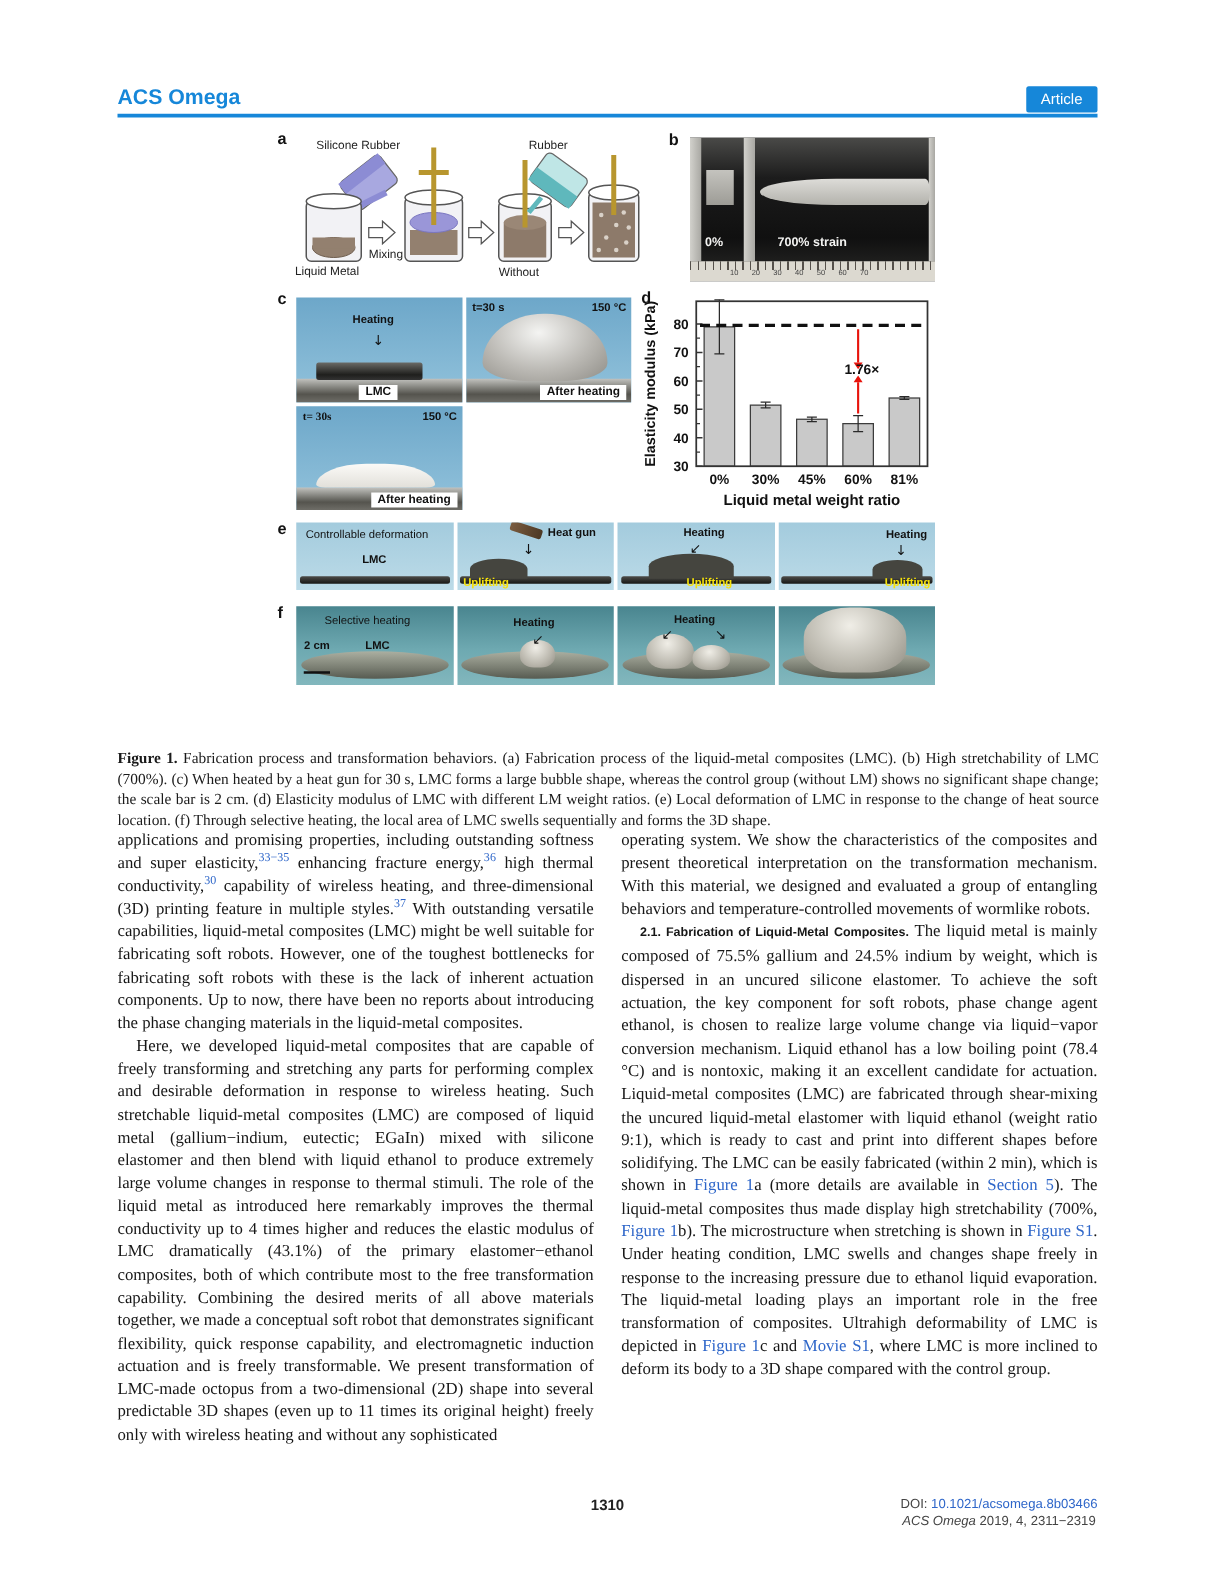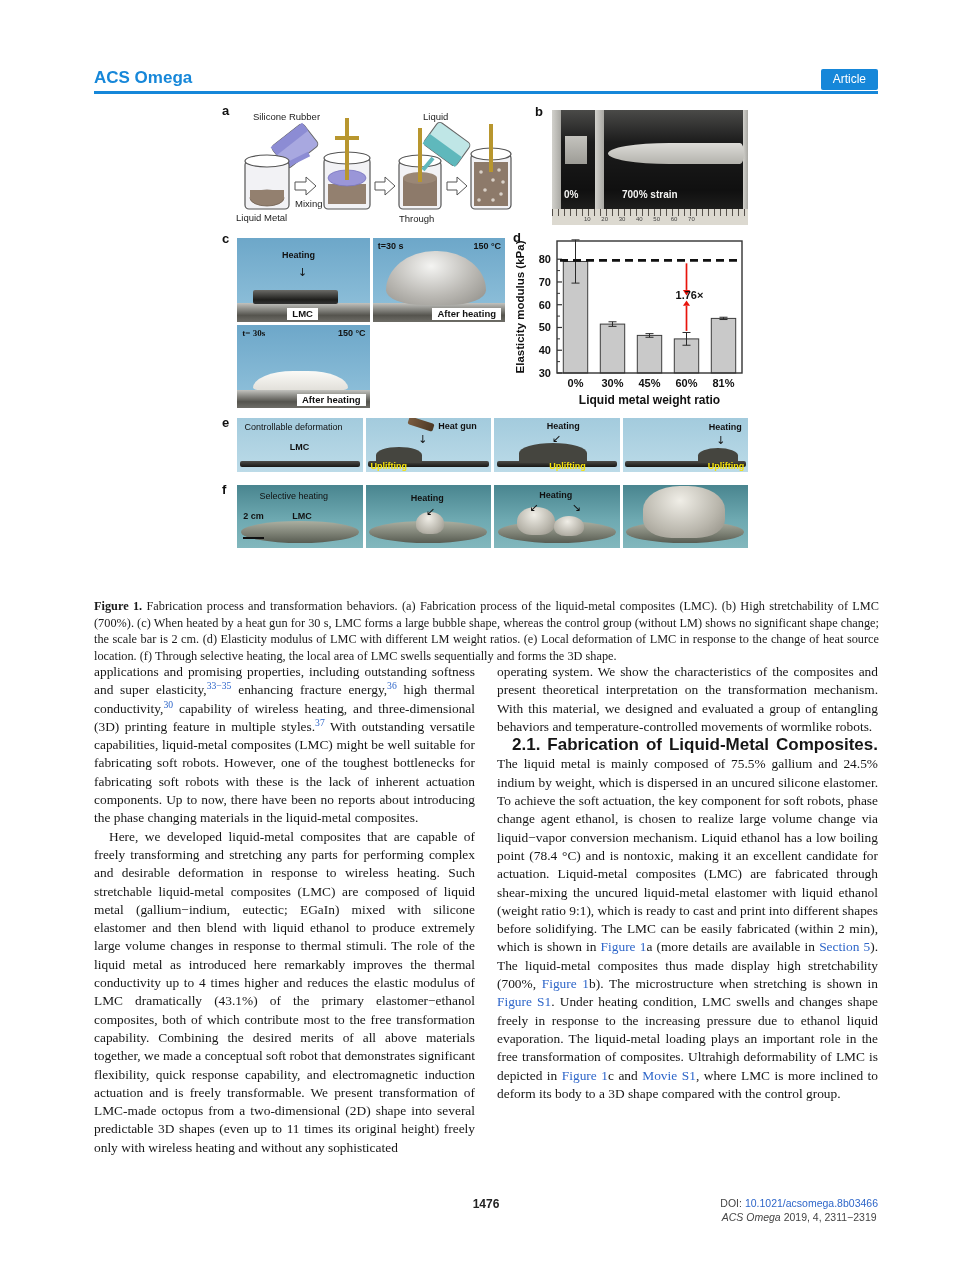--- a/index.html
+++ b/index.html
@@ -60,21 +60,21 @@
 
   
   .col{position:absolute;top:663px;width:381px;font:400 13.4px "Liberation Serif",serif;line-height:18.3px;text-align:justify;color:#161616;}
   .col-left{left:94px;}
   .col-right{left:497px;}
   .para{margin:0;}
   .para.indent{text-indent:15px;}
   .sec-heading{font:700 14px "Liberation Sans",sans-serif;color:#1687d9;margin:13px 0 7px;letter-spacing:.2px;}
   .ref-link{color:#2e66c9;}
   sup.ref-link{font-size:.72em;line-height:0;}
-  .bold-lead{font-family:"Liberation Sans",sans-serif;font-weight:700;font-size:17px;}
+  .bold-lead{font-family:"Liberation Sans",sans-serif;font-weight:700;font-size:10px;}
 
   
   .footer-page{position:absolute;left:0;right:0;top:1197px;text-align:center;font:700 12px "Liberation Sans",sans-serif;color:#222;}
   .footer-right{position:absolute;right:94px;top:1196px;text-align:center;font:400 10.5px "Liberation Sans",sans-serif;line-height:14px;color:#444;}
   .doi-link{color:#2e66c9;}
   .cite-journal{font-style:italic;}
 </style>
 </head>
 <body>
 
@@ -141,23 +141,23 @@
             <circle cx="270" cy="74" r="1.8" fill="#d9d1c8"></circle>
           <circle cx="262" cy="84" r="1.8" fill="#d9d1c8"></circle>
             <circle cx="276" cy="64" r="1.8" fill="#d9d1c8"></circle>
           <circle cx="278" cy="88" r="1.8" fill="#d9d1c8"></circle>
             <circle cx="256" cy="94" r="1.8" fill="#d9d1c8"></circle>
           <circle cx="270" cy="94" r="1.8" fill="#d9d1c8"></circle>
             <circle cx="280" cy="76" r="1.8" fill="#d9d1c8"></circle>
         </g>
       </svg>
       <span class="pa-note" style="left:30px;top:5px;">Silicone Rubber</span>
-      <span class="pa-note" style="left:200px;top:5px;">Liquid</span>
+      <span class="pa-note" style="left:200px;top:5px;">Rubber</span>
       <span class="pa-note" style="left:72px;top:92px;">Mixing</span>
-      <span class="pa-note" style="left:176px;top:107px;">Through</span>
+      <span class="pa-note" style="left:176px;top:107px;">Without</span>
       <span class="pa-note" style="left:13px;top:106px;">Liquid Metal</span>
     </div>
 
     <span class="fig-label" style="left:320px;top:1px;">b</span>
     <div class="pb-photo">
       <div class="pb-stand" style="left:0;width:9px;"></div>
       <div class="pb-stand" style="left:43px;width:9px;"></div>
       <div class="pb-stand" style="right:0;width:5px;"></div>
       <div class="pb-sample0"></div>
       <div class="pb-strip"></div>
@@ -313,18 +313,18 @@
 
   <div class="col col-left">
       <p class="para"><span>applications and promising properties, including outstanding softness and super elasticity,</span><sup class="ref-link">33−35</sup><span> enhancing fracture energy,</span><sup class="ref-link">36</sup><span> high thermal conductivity,</span><sup class="ref-link">30</sup><span> capability of wireless heating, and three-dimensional (3D) printing feature in multiple styles.</span><sup class="ref-link">37</sup><span> With outstanding versatile capabilities, liquid-metal composites (LMC) might be well suitable for fabricating soft robots. However, one of the toughest bottlenecks for fabricating soft robots with these is the lack of inherent actuation components. Up to now, there have been no reports about introducing the phase changing materials in the liquid-metal composites.</span></p>
       <p class="para indent"><span>Here, we developed liquid-metal composites that are capable of freely transforming and stretching any parts for performing complex and desirable deformation in response to wireless heating. Such stretchable liquid-metal composites (LMC) are composed of liquid metal (gallium−indium, eutectic; EGaIn) mixed with silicone elastomer and then blend with liquid ethanol to produce extremely large volume changes in response to thermal stimuli. The role of the liquid metal as introduced here remarkably improves the thermal conductivity up to 4 times higher and reduces the elastic modulus of LMC dramatically (43.1%) of the primary elastomer−ethanol composites, both of which contribute most to the free transformation capability. Combining the desired merits of all above materials together, we made a conceptual soft robot that demonstrates significant flexibility, quick response capability, and electromagnetic induction actuation and is freely transformable. We present transformation of LMC-made octopus from a two-dimensional (2D) shape into several predictable 3D shapes (even up to 11 times its original height) freely only with wireless heating and without any sophisticated</span></p>
     </div>
   <div class="col col-right">
       <p class="para"><span>operating system. We show the characteristics of the composites and present theoretical interpretation on the transformation mechanism. With this material, we designed and evaluated a group of entangling behaviors and temperature-controlled movements of wormlike robots.</span></p>
       <p class="para indent"><span class="bold-lead">2.1. Fabrication of Liquid-Metal Composites.</span><span> The liquid metal is mainly composed of 75.5% gallium and 24.5% indium by weight, which is dispersed in an uncured silicone elastomer. To achieve the soft actuation, the key component for soft robots, phase change agent ethanol, is chosen to realize large volume change via liquid−vapor conversion mechanism. Liquid ethanol has a low boiling point (78.4 °C) and is nontoxic, making it an excellent candidate for actuation. Liquid-metal composites (LMC) are fabricated through shear-mixing the uncured liquid-metal elastomer with liquid ethanol (weight ratio 9:1), which is ready to cast and print into different shapes before solidifying. The LMC can be easily fabricated (within 2 min), which is shown in </span><span class="ref-link">Figure 1</span><span>a (more details are available in </span><span class="ref-link">Section 5</span><span>). The liquid-metal composites thus made display high stretchability (700%, </span><span class="ref-link">Figure 1</span><span>b). The microstructure when stretching is shown in </span><span class="ref-link">Figure S1</span><span>. Under heating condition, LMC swells and changes shape freely in response to the increasing pressure due to ethanol liquid evaporation. The liquid-metal loading plays an important role in the free transformation of composites. Ultrahigh deformability of LMC is depicted in </span><span class="ref-link">Figure 1</span><span>c and </span><span class="ref-link">Movie S1</span><span>, where LMC is more inclined to deform its body to a 3D shape compared with the control group.</span></p>
     </div>
 
-  <div class="footer-page">1476</div>
+  <div class="footer-page">1310</div>
   <div class="footer-right">
     <div><span>DOI: </span><span class="doi-link">10.1021/acsomega.8b03466</span></div>
     <div><span class="cite-journal">ACS Omega</span><span> 2019, 4, 2311−2319</span></div>
   </div>
 </div>
 
 </body></html>

